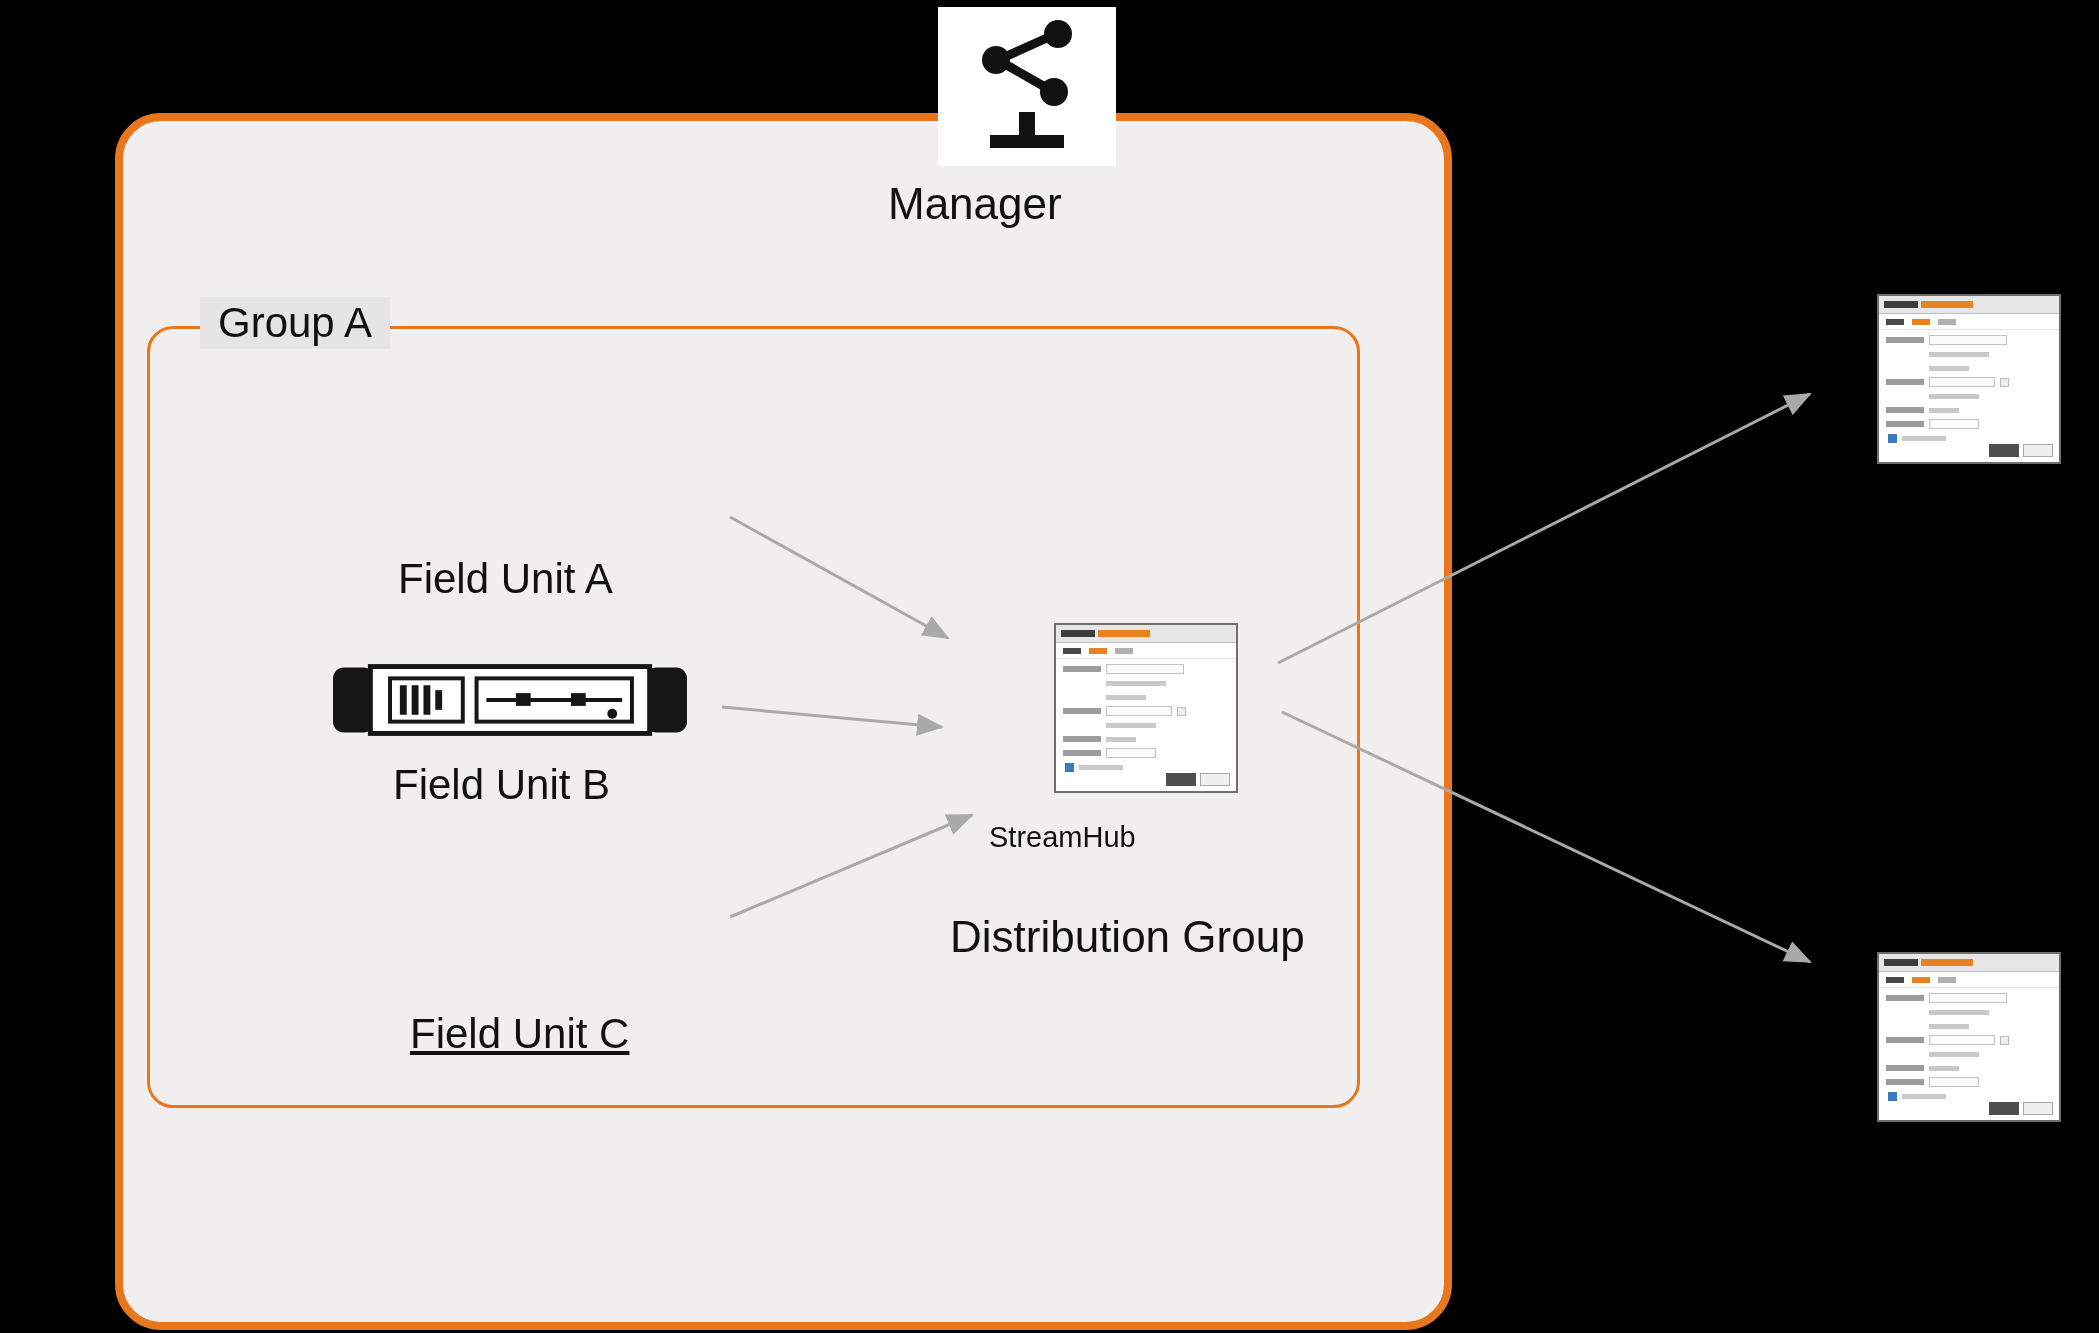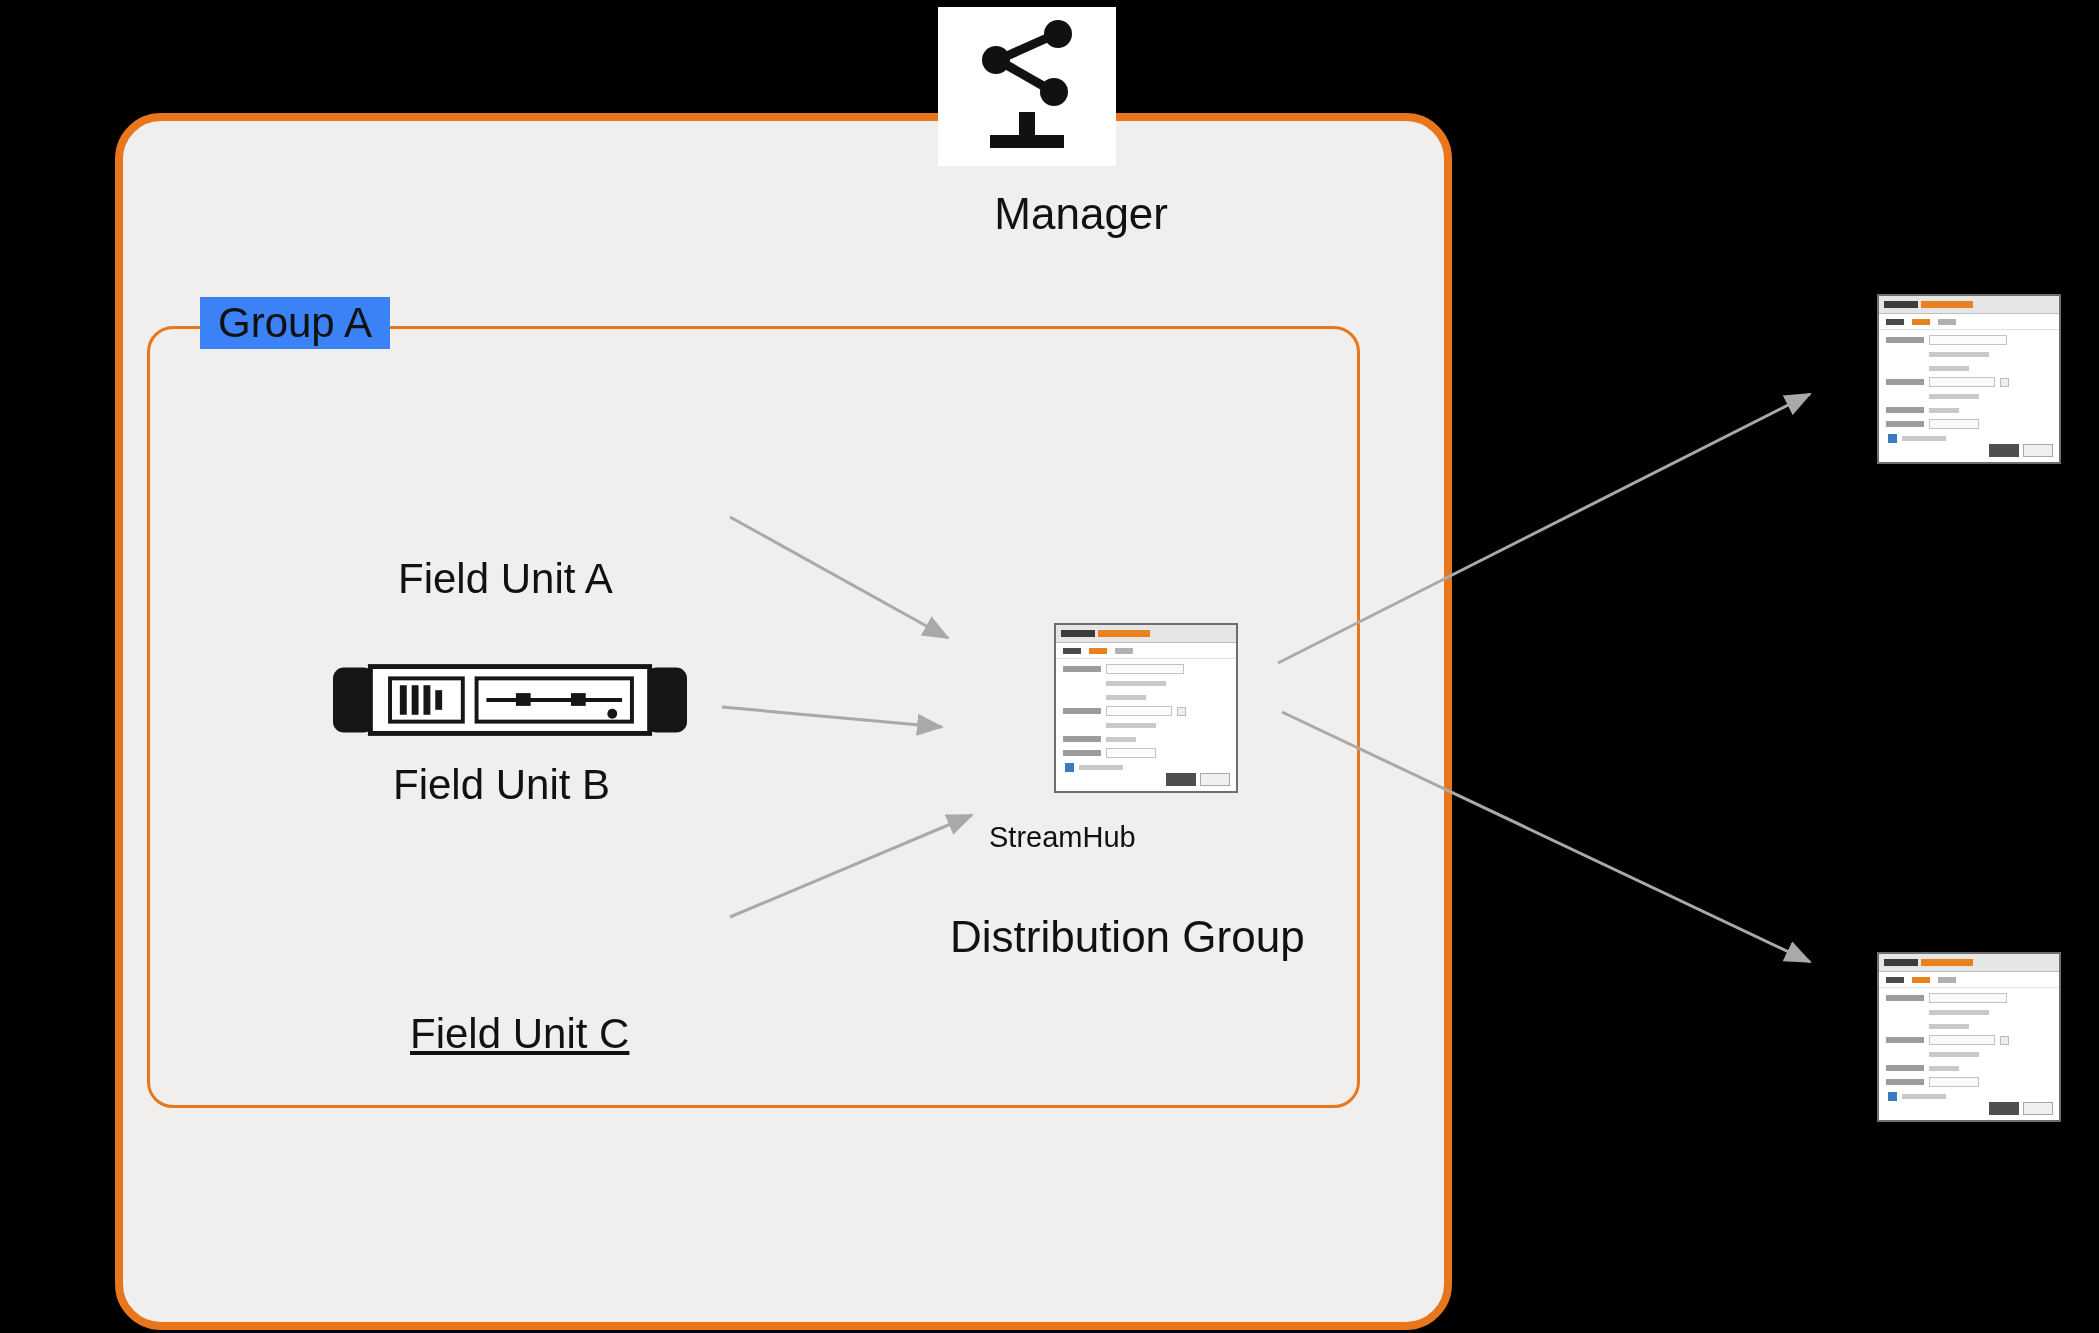--- a/index.html
+++ b/index.html
@@ -18,30 +18,30 @@
     box-sizing:border-box;
   }
 
   
   .group-frame{
     left:147px;top:326px;width:1213px;height:782px;
     border:3px solid #e8761c;border-radius:26px;box-sizing:border-box;
   }
   .group-label{
     left:200px;top:297px;height:52px;line-height:52px;
-    background:#3b82f6;padding:0 18px;font-size:42px;white-space:nowrap;
+    background:#e5e5e5;padding:0 18px;font-size:42px;white-space:nowrap;
   }
 
   
   .manager-card{
     left:938px;top:7px;width:178px;height:159px;background:#ffffff;
   }
   .manager-card svg{display:block;width:100%;height:100%;}
   .manager-label{
-    left:888px;top:188px;width:280px;text-align:right;
+    left:888px;top:178px;width:280px;text-align:left;
     font-size:44px;line-height:52px;
   }
 
   
   .node-label{font-size:42px;line-height:54px;text-align:left;white-space:nowrap;}
   .fu-a{left:398px;top:552px;width:320px;}
   .fu-b{left:393px;top:758px;width:320px;}
   .fu-c{left:410px;top:1007px;width:320px;text-decoration:underline;}
   .hub-label{left:989px;top:810px;width:320px;font-size:29px;}
   .hub-role{left:950px;top:910px;width:400px;font-size:44px;}

